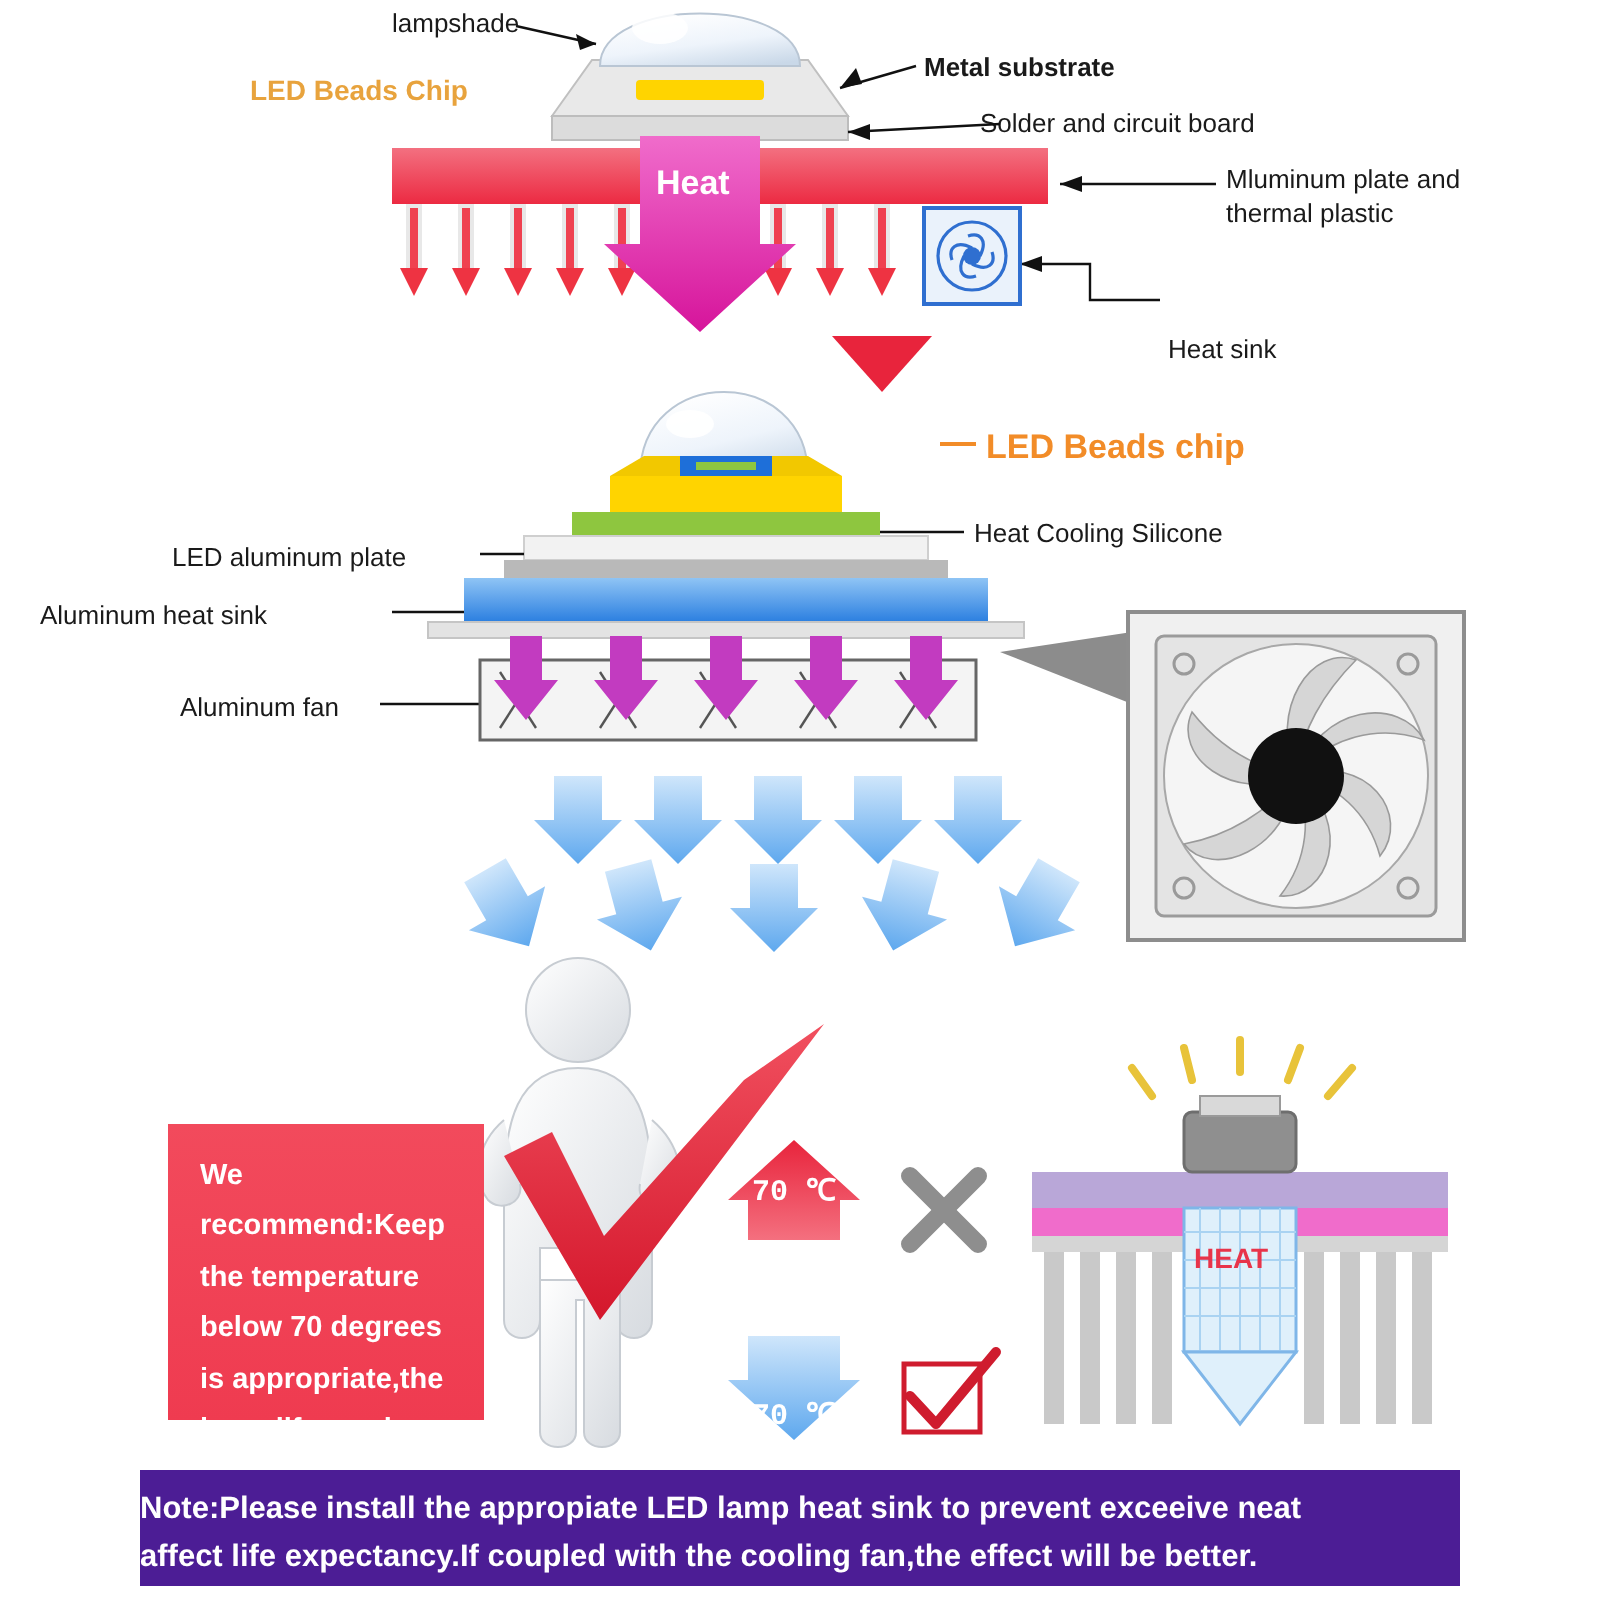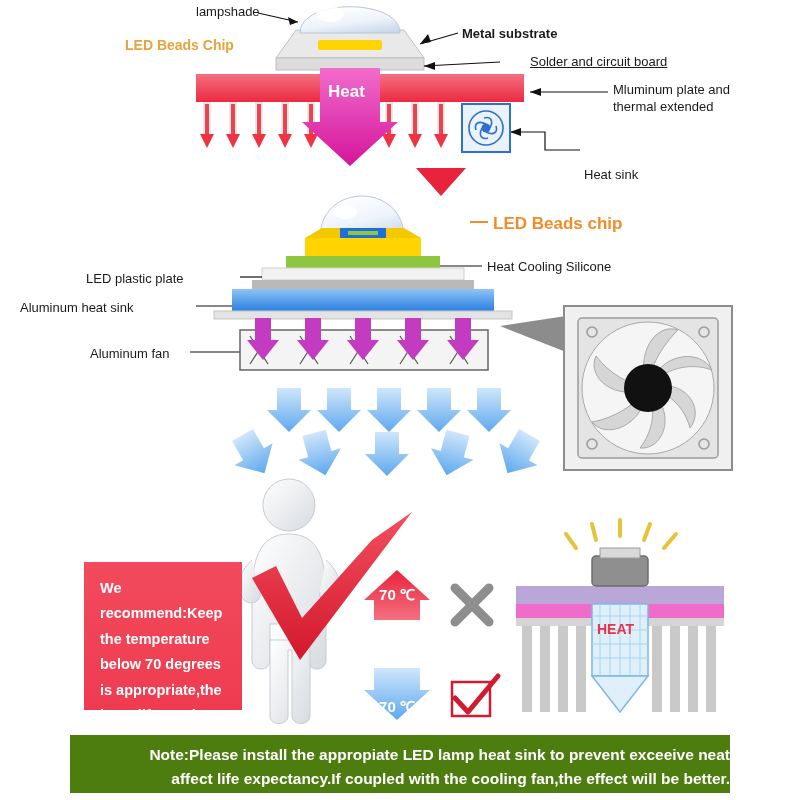--- a/index.html
+++ b/index.html
@@ -48,38 +48,39 @@
     padding: 14px 16px;
     box-sizing: border-box;
   }
 
   .note-bar {
     position: absolute;
     left: 70px;
     top: 735px;
     width: 660px;
     height: 58px;
-    background: #4d7c0f;
+    background: #4c1d95;
     color: #ffffff;
     font-size: 15.5px;
     font-weight: bold;
-    text-align: right;
+    text-align: left;
     line-height: 1.55;
     padding-top: 8px;
     box-sizing: border-box;
   }
 
   .temp-badge {
     position: absolute;
     color: #fff;
     font-weight: bold;
     font-size: 15px;
     display: flex;
     align-items: center;
     justify-content: center;
+    font-family: Liberation Mono, monospace;
   }
   .heat-word {
     position: absolute;
     color: #fff;
     font-weight: bold;
     font-size: 17px;
   }
   .heat-word2 {
     position: absolute;
     color: #e8344a;
@@ -87,29 +88,29 @@
     font-size: 14px;
   }
 </style>
 </head>
 <body>
 
 <div class="stage">
 
   <div class="lbl" style="left:196px; top:4px;">lampshade</div>
   <div class="lbl" style="left:462px; top:26px;font-weight:bold;">Metal substrate</div>
-  <div class="lbl" style="left:530px; top:54px;text-decoration:underline;">Solder and circuit board</div>
+  <div class="lbl" style="left:490px; top:54px;">Solder and circuit board</div>
   <div class="lbl" style="left:613px; top:82px;text-align:right;">Mluminum plate and</div>
-  <div class="lbl" style="left:613px; top:99px;">thermal extended</div>
+  <div class="lbl" style="left:613px; top:99px;">thermal plastic</div>
   <div class="lbl" style="left:584px; top:146px;margin-top:21px;">Heat sink</div>
   <div class="lbl orange" style="left:125px; top:37px;">LED Beads Chip</div>
 
   <div class="lbl orange-lg" style="left:493px; top:213px;">LED Beads chip</div>
   <div class="lbl" style="left:487px; top:259px;">Heat Cooling Silicone</div>
-  <div class="lbl" style="left:86px; top:271px;">LED plastic plate</div>
+  <div class="lbl" style="left:86px; top:271px;">LED aluminum plate</div>
   <div class="lbl" style="left:20px; top:300px;text-align:center;">Aluminum heat sink</div>
   <div class="lbl" style="left:90px; top:346px;">Aluminum fan</div>
 
   <svg class="overlay" viewBox="0 0 800 800">
     <defs>
       <linearGradient id="gradRed" x1="0" y1="0" x2="0" y2="1">
         <stop offset="0%" stop-color="#f4707f"></stop>
         <stop offset="100%" stop-color="#ed2f45"></stop>
       </linearGradient>
       <linearGradient id="gradRedUp" x1="0" y1="1" x2="0" y2="0">

